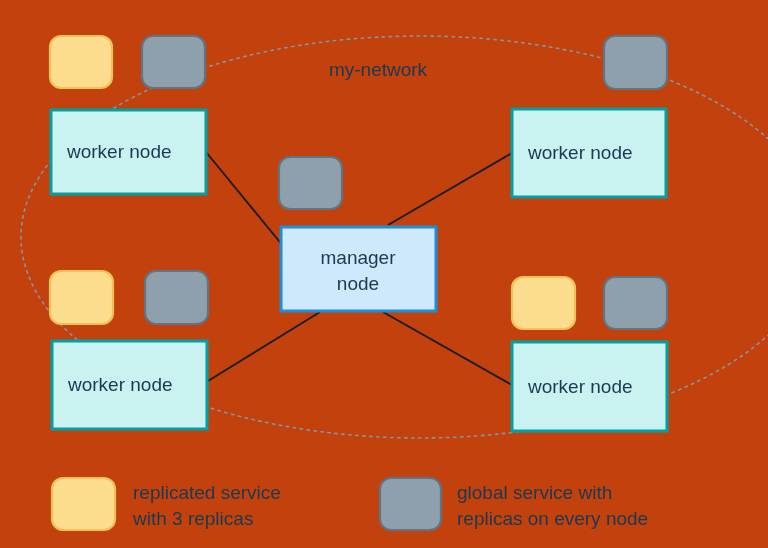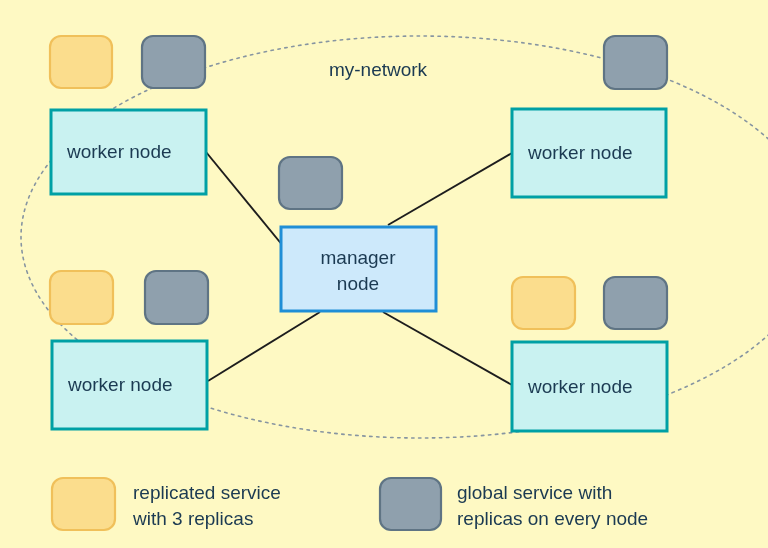--- a/index.html
+++ b/index.html
@@ -4,21 +4,21 @@
 <style>
   html, body {
     margin: 0;
     padding: 0;
     background: #ffffff;
   }
   #stage {
     position: relative;
     width: 768px;
     height: 548px;
-    background: #fef9c3;
+    background: #c2410c;
     overflow: hidden;
     font-family: "Liberation Sans", sans-serif;
   }
   #diagram-svg {
     position: absolute;
     left: 0;
     top: 0;
     width: 768px;
     height: 548px;
   }

